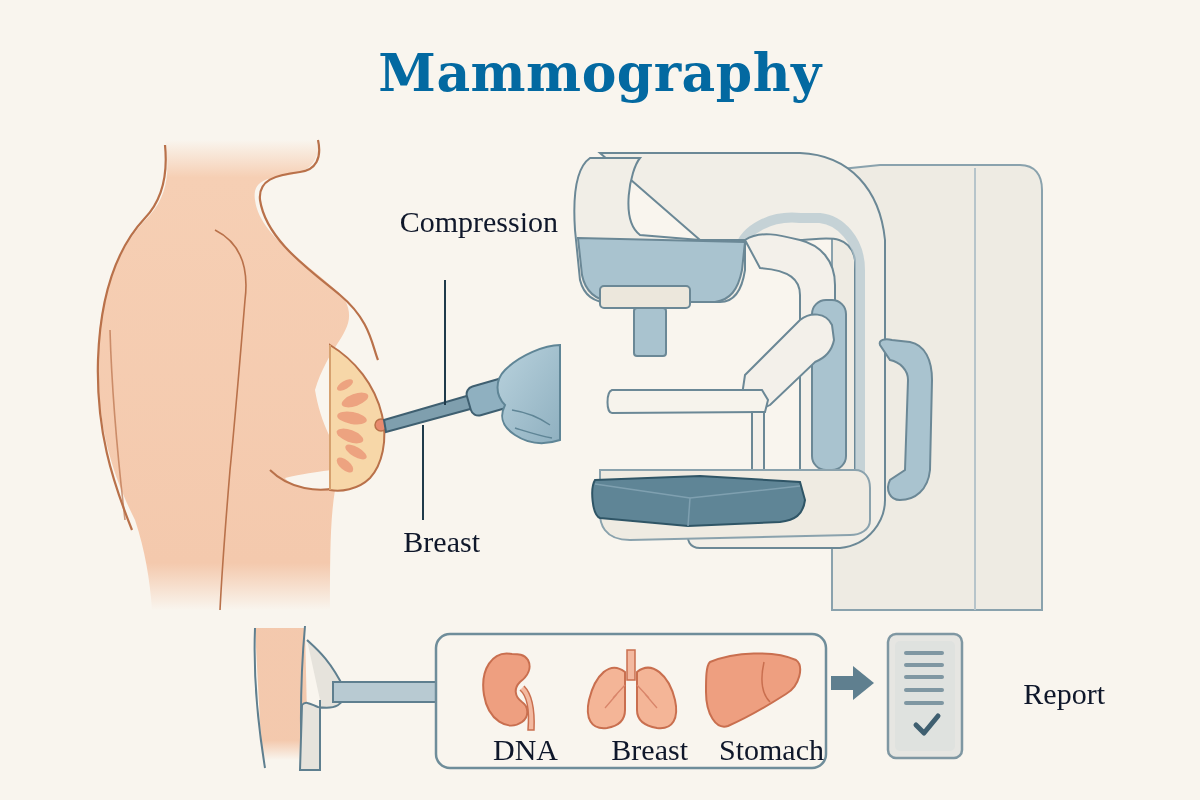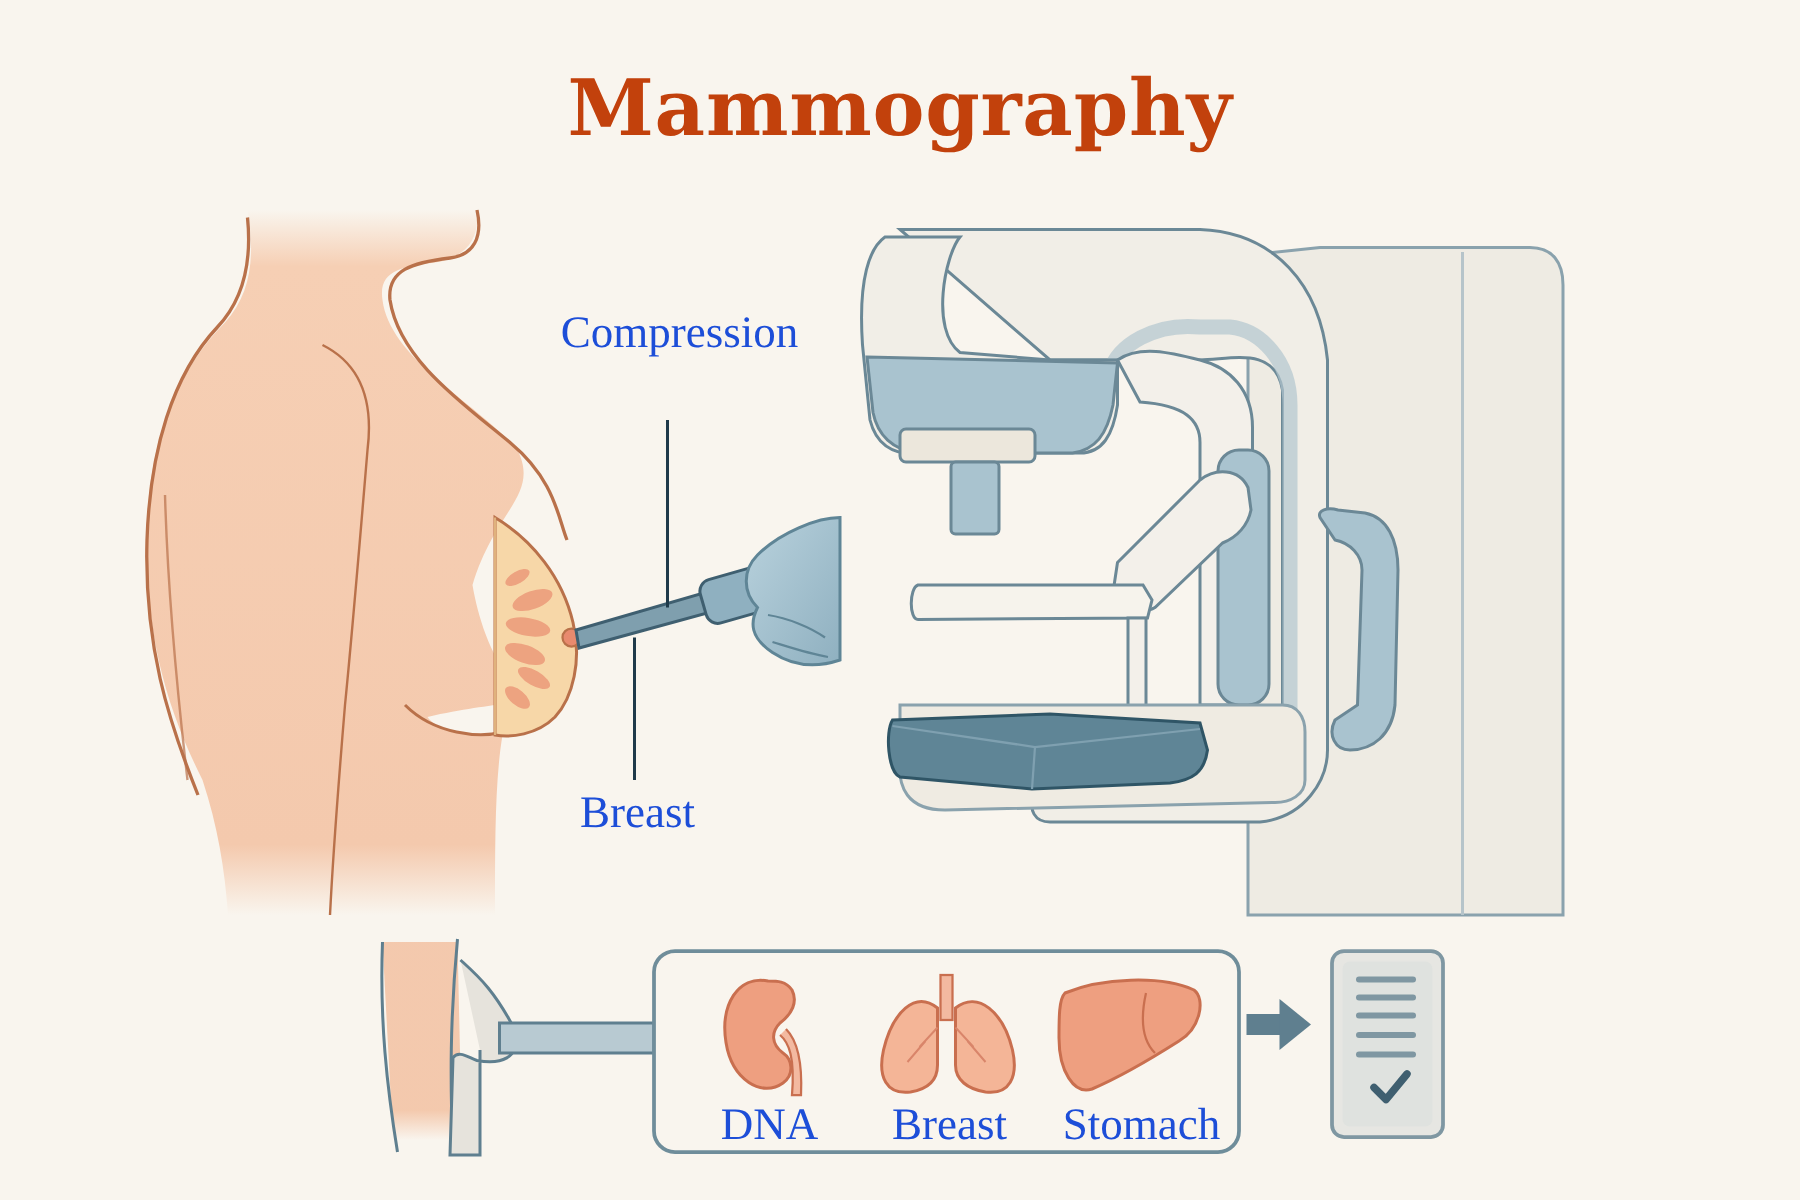--- a/index.html
+++ b/index.html
@@ -8,30 +8,30 @@
     background: #f9f5ee;
     position: relative;
     font-family: "DejaVu Serif", "Liberation Serif", serif;
   }
   .title {
     position: absolute; left: 0; width: 1200px; top: 42px;
     text-align: center;
     font-family: "DejaVu Serif", serif;
     font-weight: bold;
     font-size: 52px;
-    color: #c2410c;
+    color: #0369a1;
     letter-spacing: 0.5px;
   }
   .label {
     position: absolute;
-    color: #1d4ed8;
+    color: #0f172a;
     font-family: "Liberation Serif", "DejaVu Serif", serif;
     font-size: 30px;
     line-height: 36px;
-    text-align: center;
+    text-align: right;
   }
   svg.scene { position: absolute; left: 0; top: 0; }
 </style>
 </head>
 <body>
 
 <div class="title">Mammography</div>
 
 <svg class="scene" width="1200" height="800" viewBox="0 0 1200 800">
   <defs>
@@ -175,13 +175,14 @@
 <div class="label" style="left:348px; top:204px; width:210px;">
   <div>Compression</div>
 </div>
 <div class="label" style="left:370px; top:524px; width:110px;">Breast</div>
 
 <div class="label" style="left:468px; top:732px; width:90px;">DNA</div>
 <div class="label" style="left:578px; top:732px; width:110px;">Breast</div>
 <div class="label" style="left:698px; top:732px; width:126px;">Stomach</div>
 
 <div class="label" style="left:975px; top:676px; width:130px;">
+  <div>Report</div>
 </div>
 
 </body></html>

